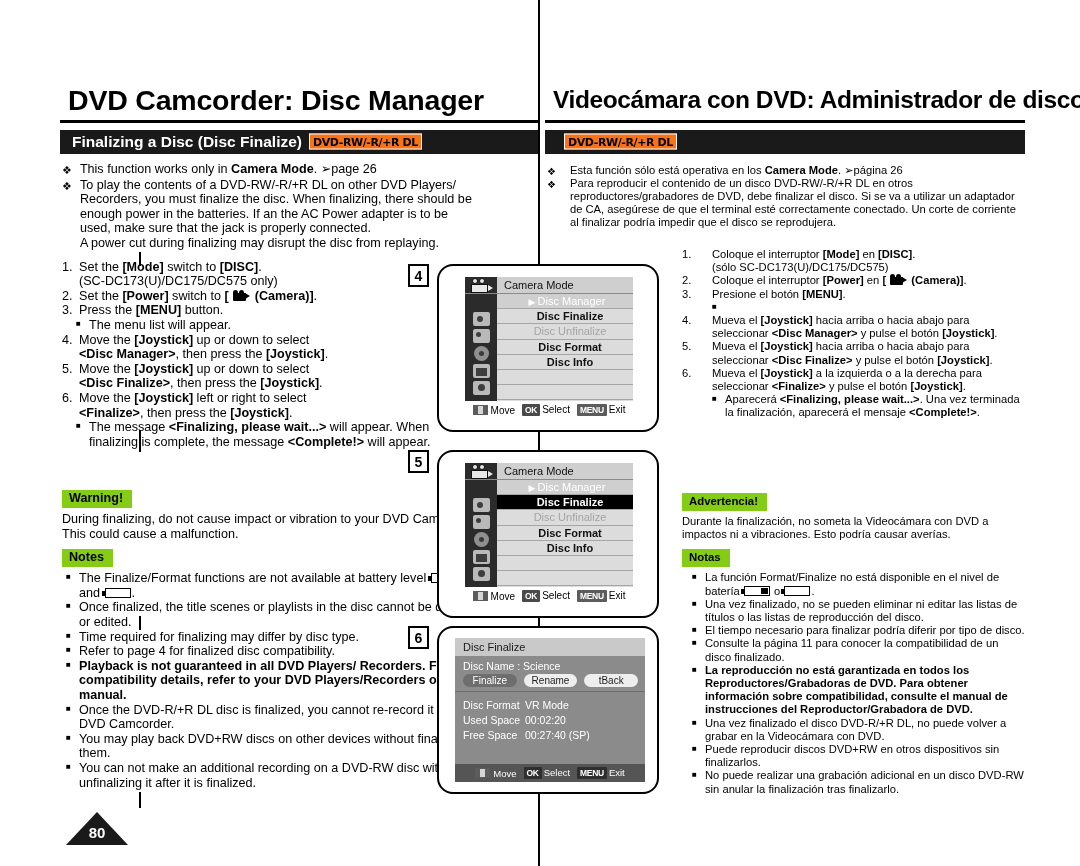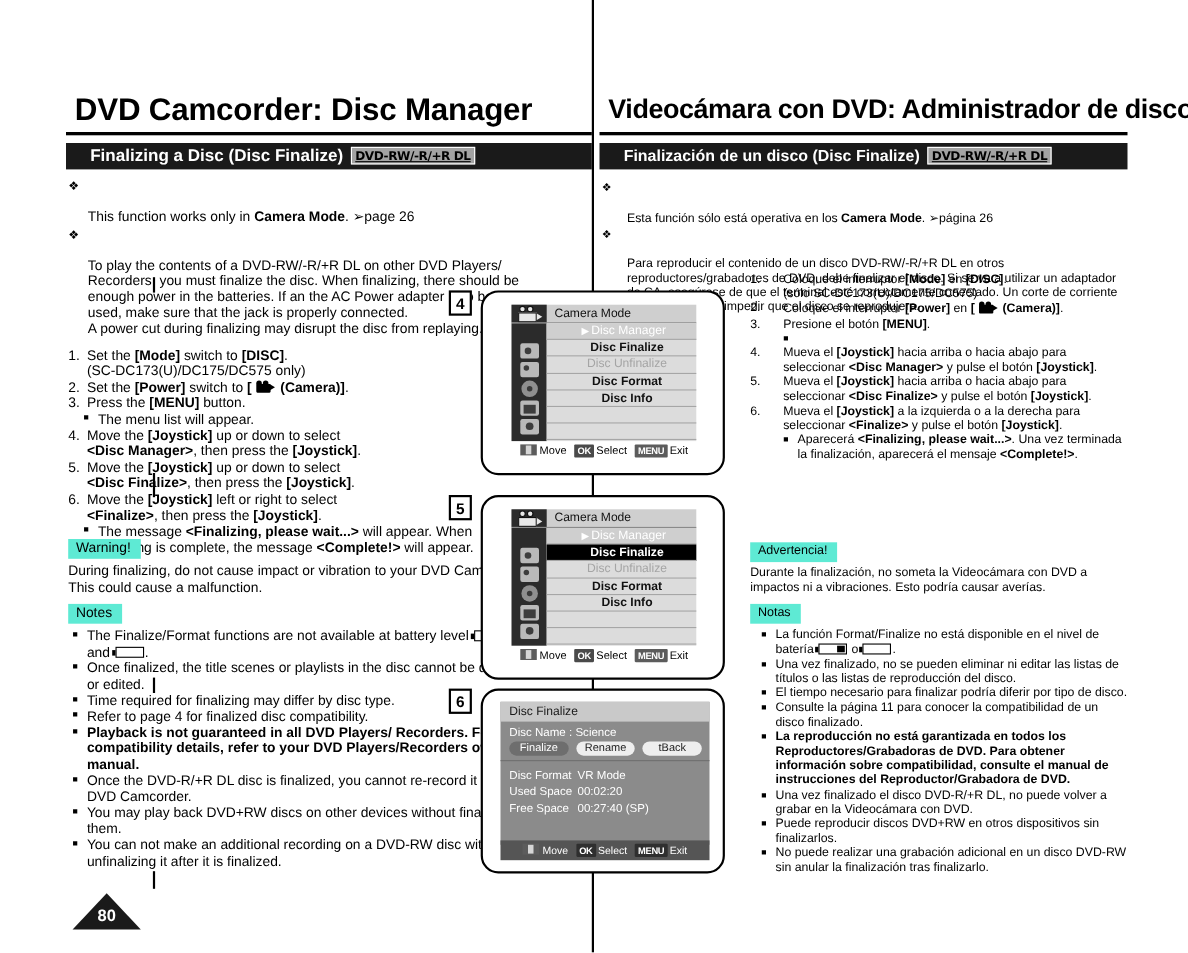--- a/index.html
+++ b/index.html
@@ -62,41 +62,40 @@
   #rule-es { left: 545px; top: 120px; width: 480px; }
 
   
   .section-bar {
     position: absolute;
     background: #1a1a1a;
     color: #fff;
     height: 24px;
     display: flex;
     align-items: center;
-    padding-left: 22px;
+    padding-left: 12px;
     font-weight: bold;
     white-space: nowrap;
   }
   #bar-en { left: 60px; top: 130px; width: 478px; font-size: 15.5px; }
   #bar-es { left: 545px; top: 130px; width: 480px; font-size: 14.5px; }
 
   .disc-badge {
     display: inline-block;
-    background: #a3a3a3;
+    background: #f97316;
     color: #000;
     font-size: 11px;
     font-weight: bold;
     letter-spacing: -0.4px;
     padding: 1px 3px 0px 3px;
     margin-left: 7px;
     line-height: 13px;
     border: 1px solid #fff;
     font-family: "DejaVu Sans", sans-serif;
     transform: translateY(-0.5px);
-    text-decoration: underline;
   }
 
   
   .col-en {
     position: absolute;
     left: 62px; top: 162px; width: 418px;
     font-size: 12.6px;
     line-height: 14.6px;
   }
   .col-es {
@@ -129,21 +128,21 @@
   
   .dia-row { display: flex; margin-bottom: 0px; }
   .dia-mark {
     flex: 0 0 auto;
     font-size: 11px;
     line-height: inherit;
     padding-right: 8px;
     transform: translateY(1px);
   }
   .col-es .dia-mark { padding-right: 14px; font-size: 10px; }
-  .dia-text { flex: 1 1 auto; margin-top: 28px; }
+  .dia-text { flex: 1 1 auto; }
 
   
   .num-row { display: flex; }
   .num-mark {
     flex: 0 0 auto;
     width: 17px;
   }
   .col-es-steps .num-mark { width: 30px; }
   .num-text { flex: 1 1 auto; }
 
@@ -154,25 +153,26 @@
     flex: 0 0 auto;
     width: 13px;
     font-size: 8px;
     transform: translateY(-1px);
   }
   .sq-text { flex: 1 1 auto; }
 
   
   .chip {
     display: inline-block;
-    background: #5eead4;
+    background: #84cc16;
     padding: 1px 9px 2px 7px;
     font-size: 12.6px;
     line-height: 15px;
     margin: 6px 0 4px 0;
+    font-weight: bold;
   }
   .col-es-lower .chip, .col-es .chip { font-size: 11.4px; }
 
   .para { margin-bottom: 2px; }
 
   
   .batt {
     display: inline-block;
     position: relative;
     width: 26px; height: 10px;
@@ -511,21 +511,20 @@
   <div class="big-title" id="title-en">DVD Camcorder: Disc Manager</div>
   <div class="big-title" id="title-es">Videocámara con DVD: Administrador de discos</div>
   <div class="title-rule" id="rule-en"></div>
   <div class="title-rule" id="rule-es"></div>
 
   <div class="section-bar" id="bar-en">
     <span>Finalizing a Disc (Disc Finalize)</span>
     <span class="disc-badge">DVD-RW/-R/+R DL</span>
   </div>
   <div class="section-bar" id="bar-es">
-    <span>Finalización de un disco (Disc Finalize)</span>
     <span class="disc-badge">DVD-RW/-R/+R DL</span>
   </div>
 
   <div class="col-en">
     <div class="dia-row">
       <span class="dia-mark">❖</span>
       <span class="dia-text">This function works only in <b>Camera Mode</b>. <span class="arrowref">➢</span>page 26</span>
     </div>
     <div class="dia-row" style="margin-top:1px;">
       <span class="dia-mark">❖</span>

